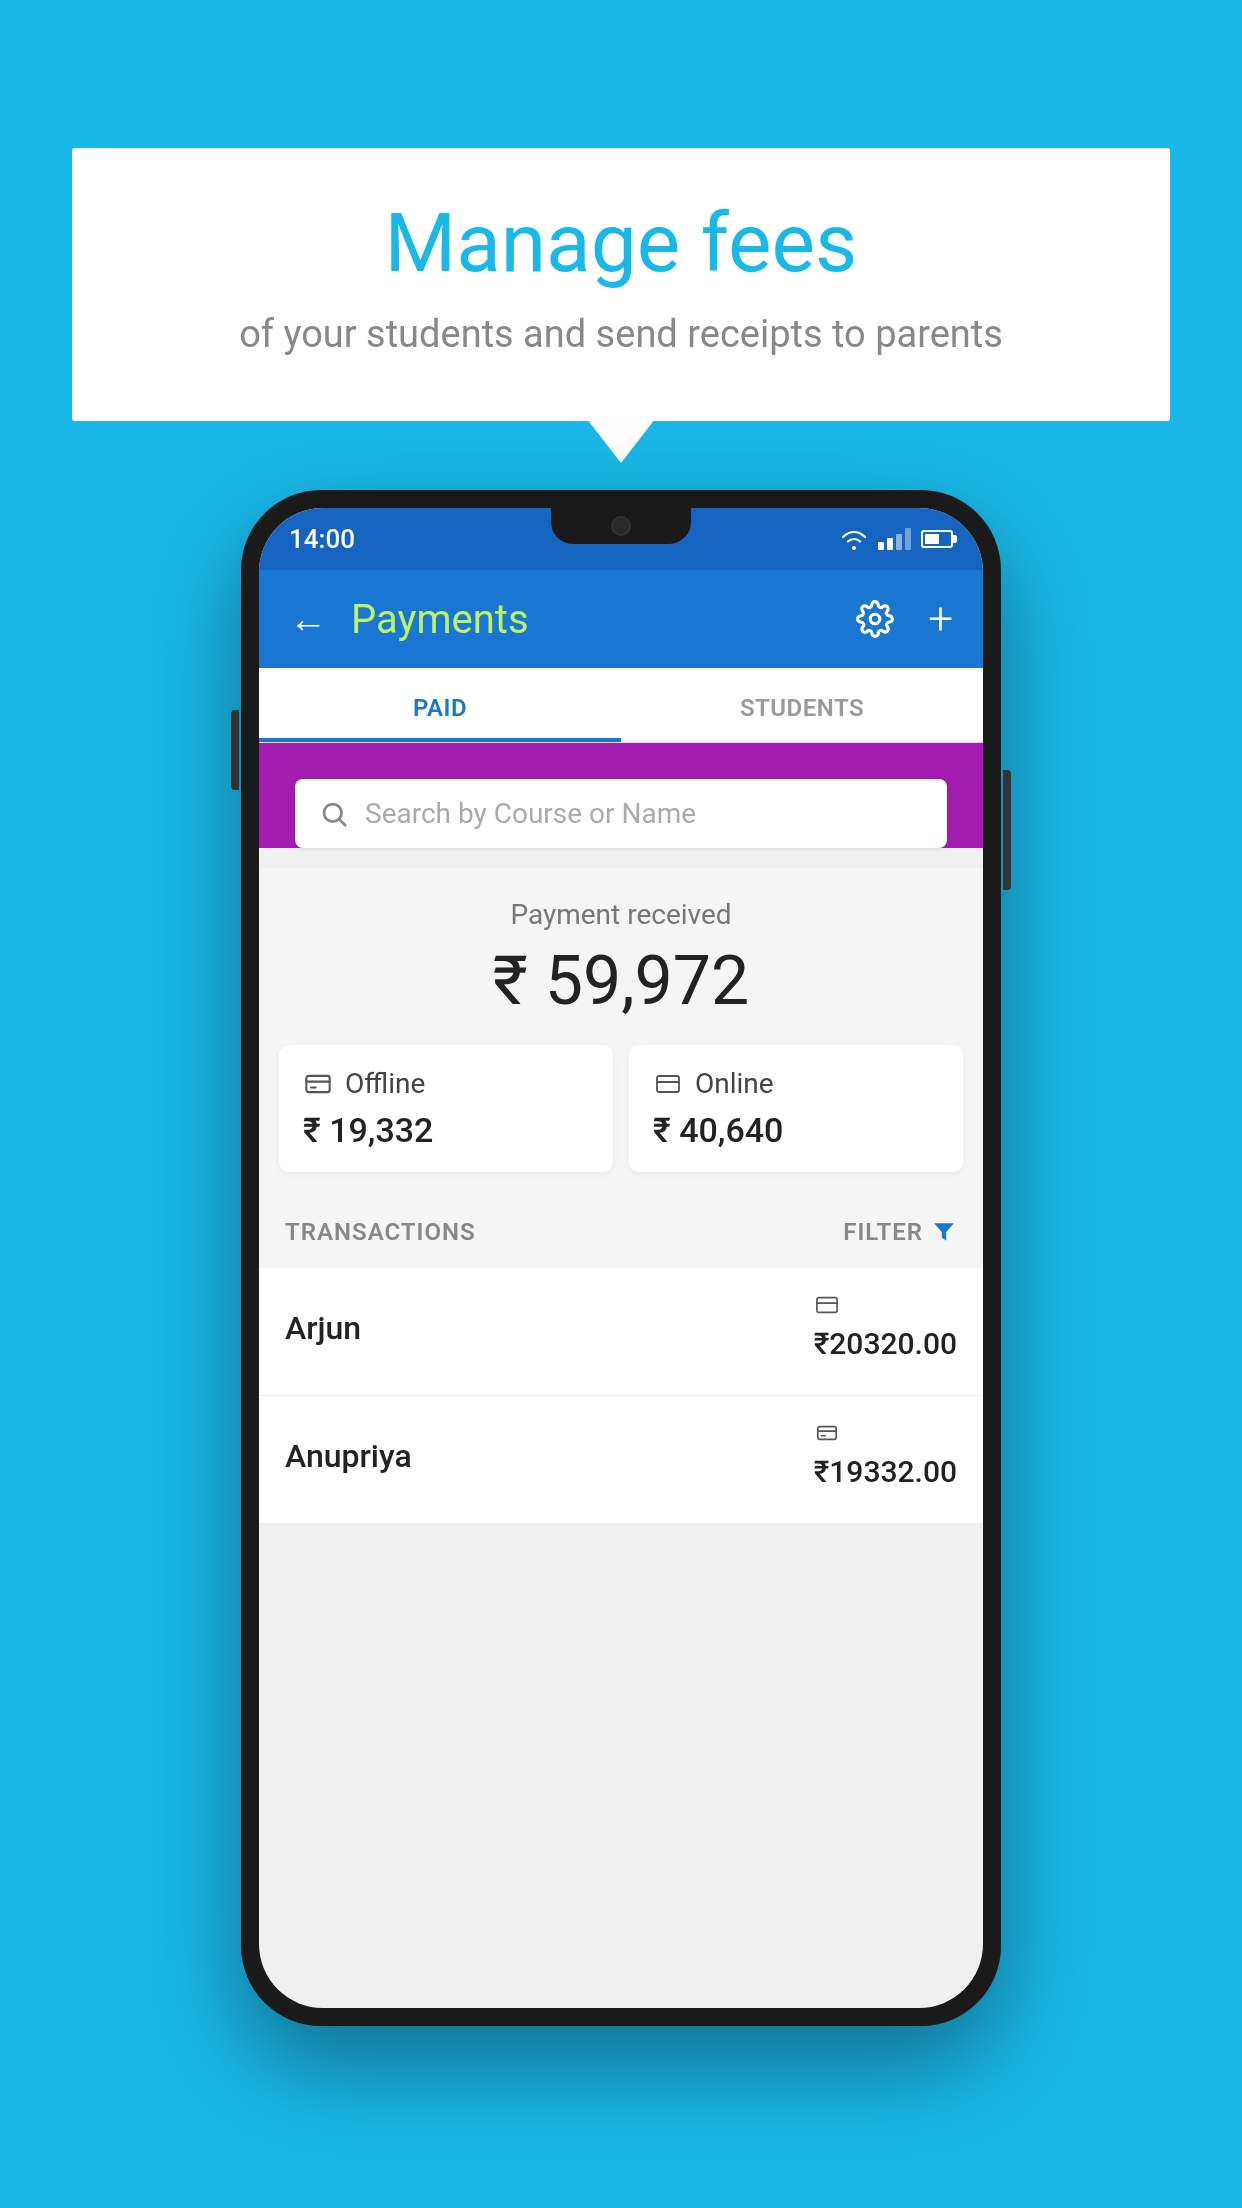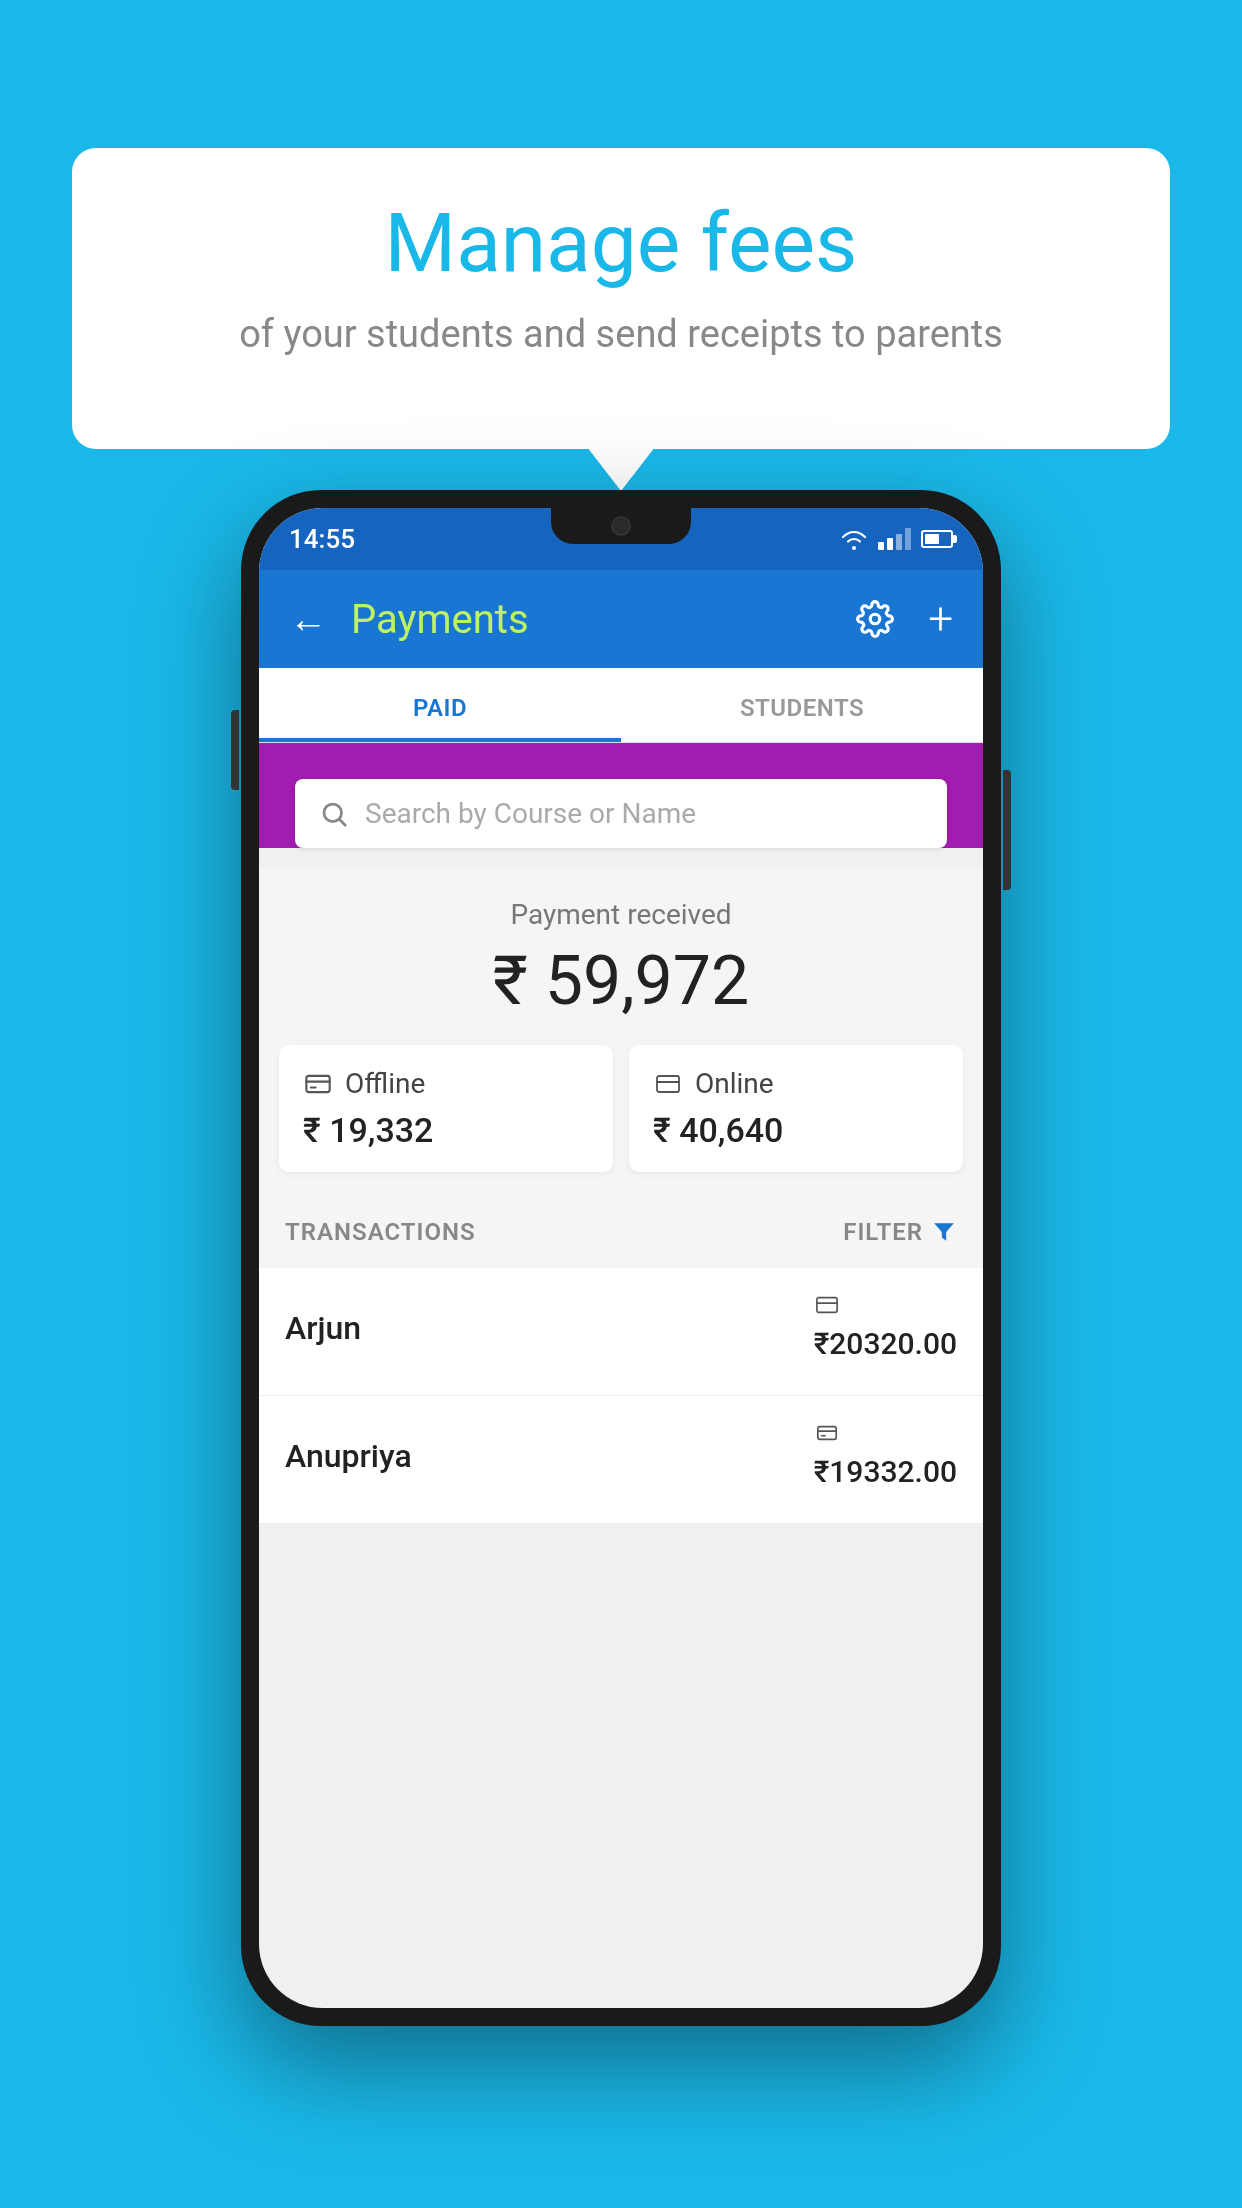--- a/index.html
+++ b/index.html
@@ -13,22 +13,22 @@
       position: relative;
     }
 
     
     .speech-bubble {
       position: absolute;
       top: 148px;
       left: 72px;
       right: 72px;
       background: #ffffff;
-      border-radius: 24px;
-      padding: 50px 60px 88px;
+      border-radius: 3px;
+      padding: 50px 60px 60px;
       text-align: center;
     }
 
     .speech-bubble::after {
       content: '';
       position: absolute;
       bottom: -42px;
       left: 50%;
       transform: translateX(-50%);
       width: 0;
@@ -412,21 +412,21 @@
     <div class="phone-side-btn-left"></div>
     <div class="phone-side-btn-right"></div>
 
     <div class="phone-notch">
       <div class="phone-camera"></div>
     </div>
 
     <div class="phone-screen">
 
       <div class="status-bar">
-        <span class="status-time">14:55</span>
+        <span class="status-time">14:00</span>
         <div class="status-icons">
 
           <svg width="28" height="22" viewBox="0 0 28 22" fill="none">
             <path d="M14 18a2 2 0 100 4 2 2 0 000-4z" fill="white"></path>
             <path d="M8 13.5C9.7 11.8 11.7 11 14 11s4.3.8 6 2.5" stroke="white" stroke-width="2.2" fill="none" stroke-linecap="round"></path>
             <path d="M3 9C6.2 5.8 9.9 4 14 4s7.8 1.8 11 5" stroke="white" stroke-width="2.2" fill="none" stroke-linecap="round"></path>
           </svg>
 
           <div class="signal-bars">
             <div class="signal-bar" style="height:8px;"></div>

